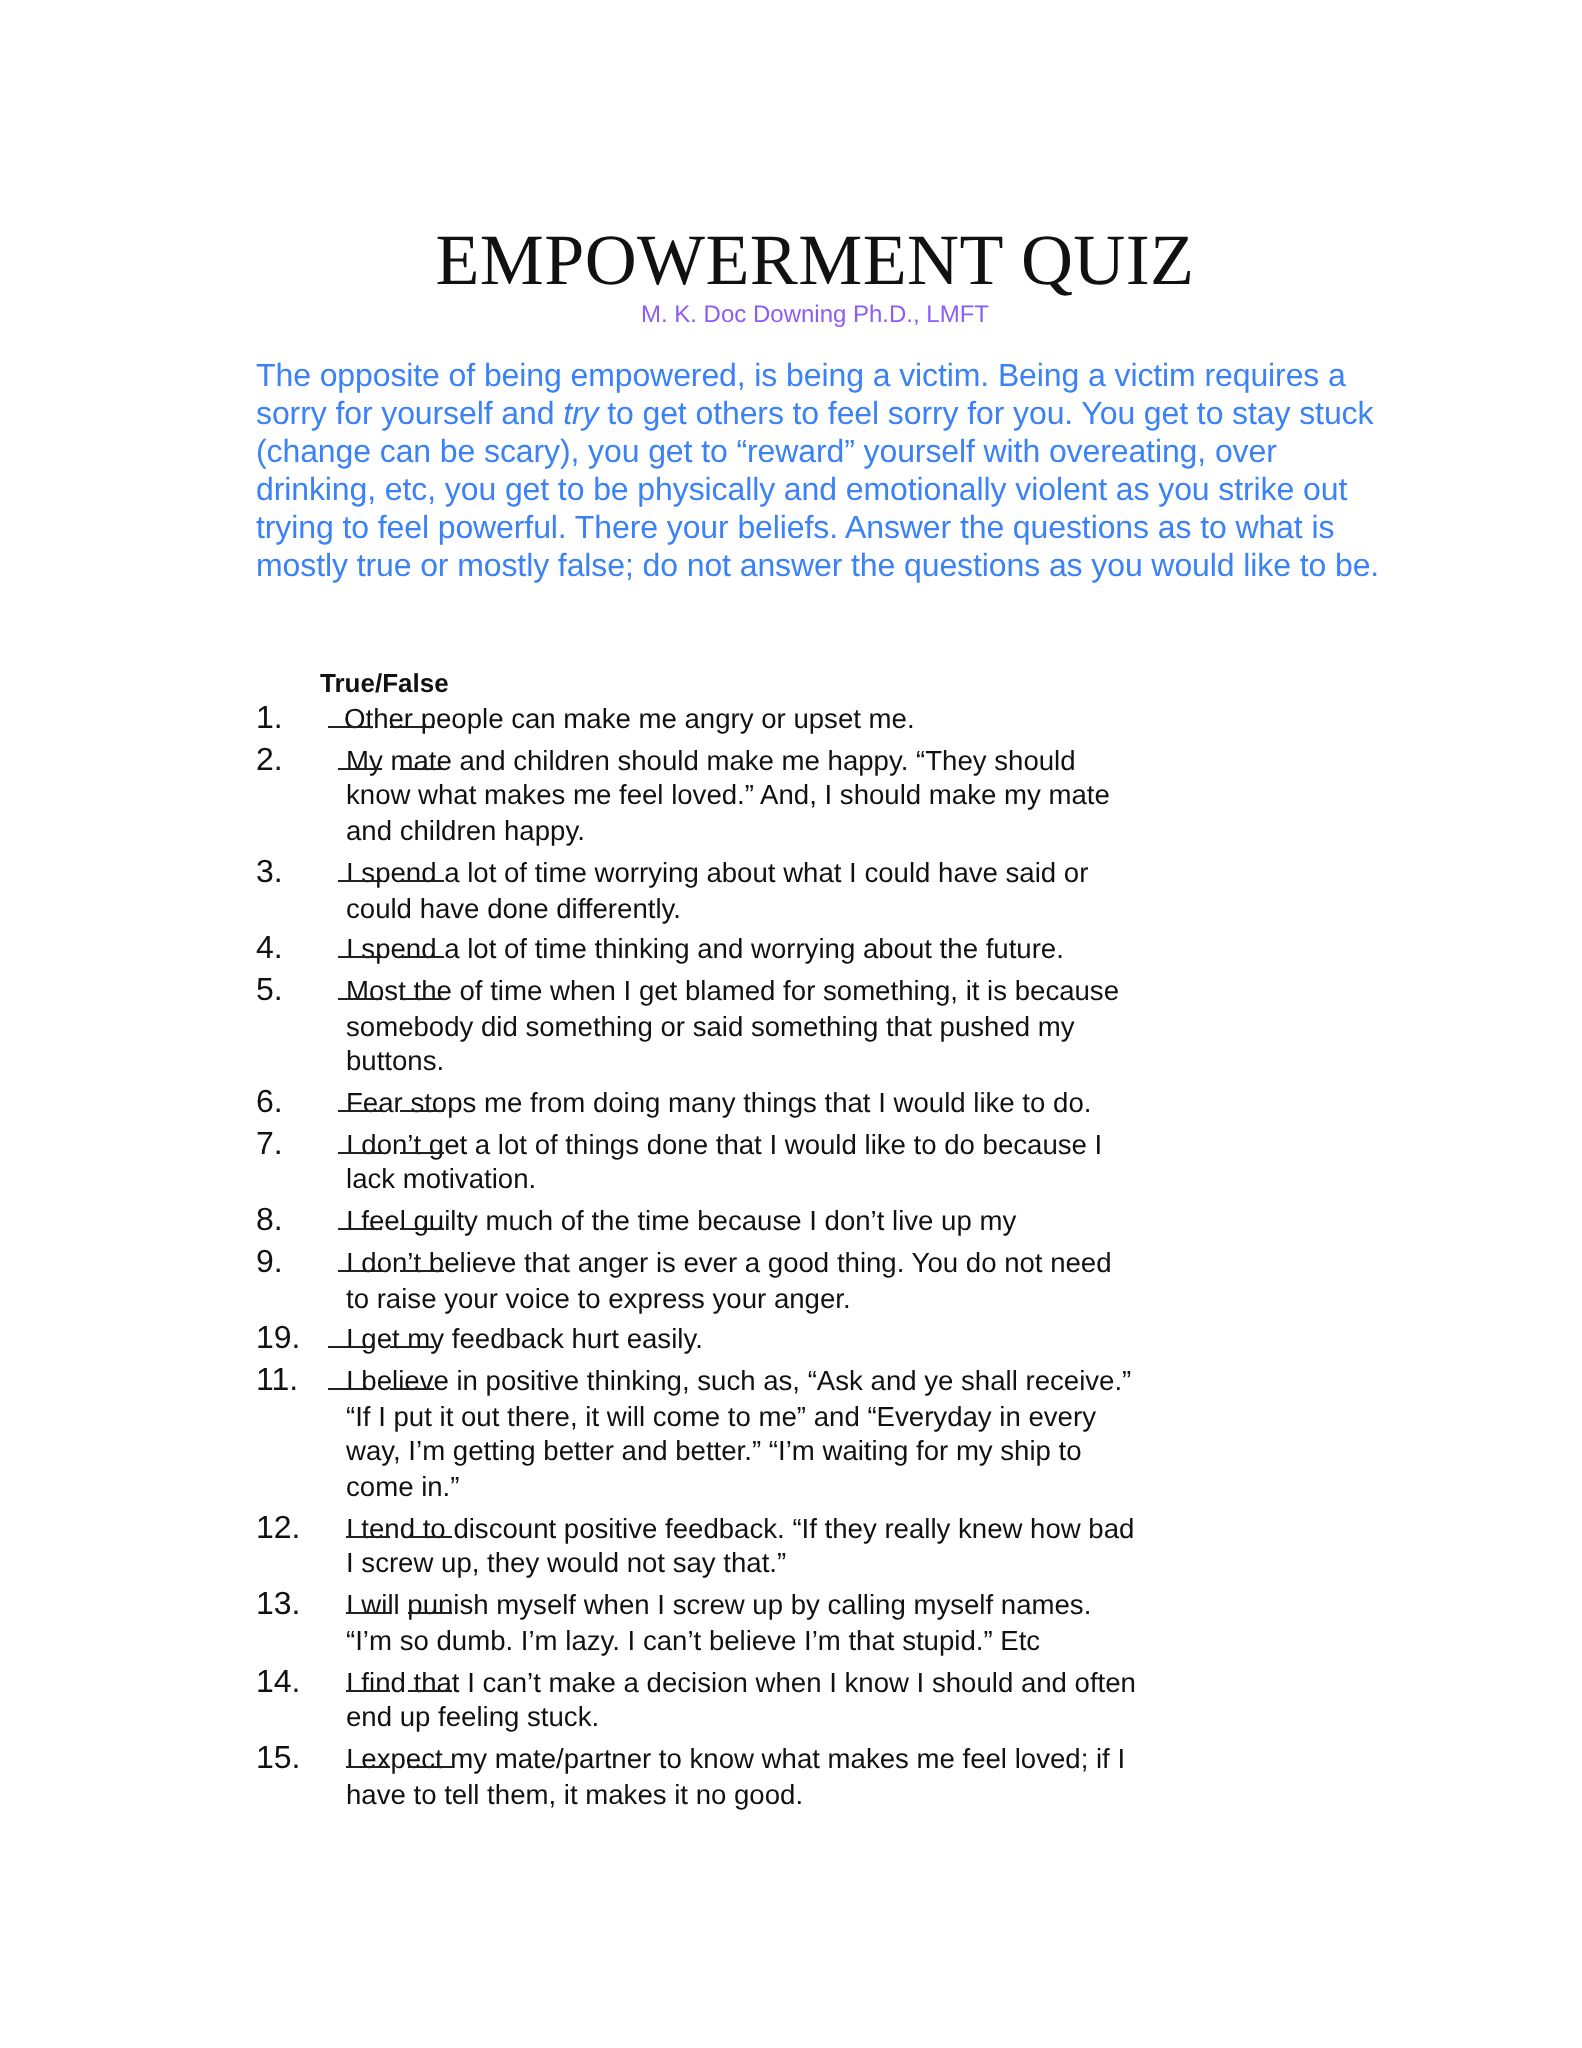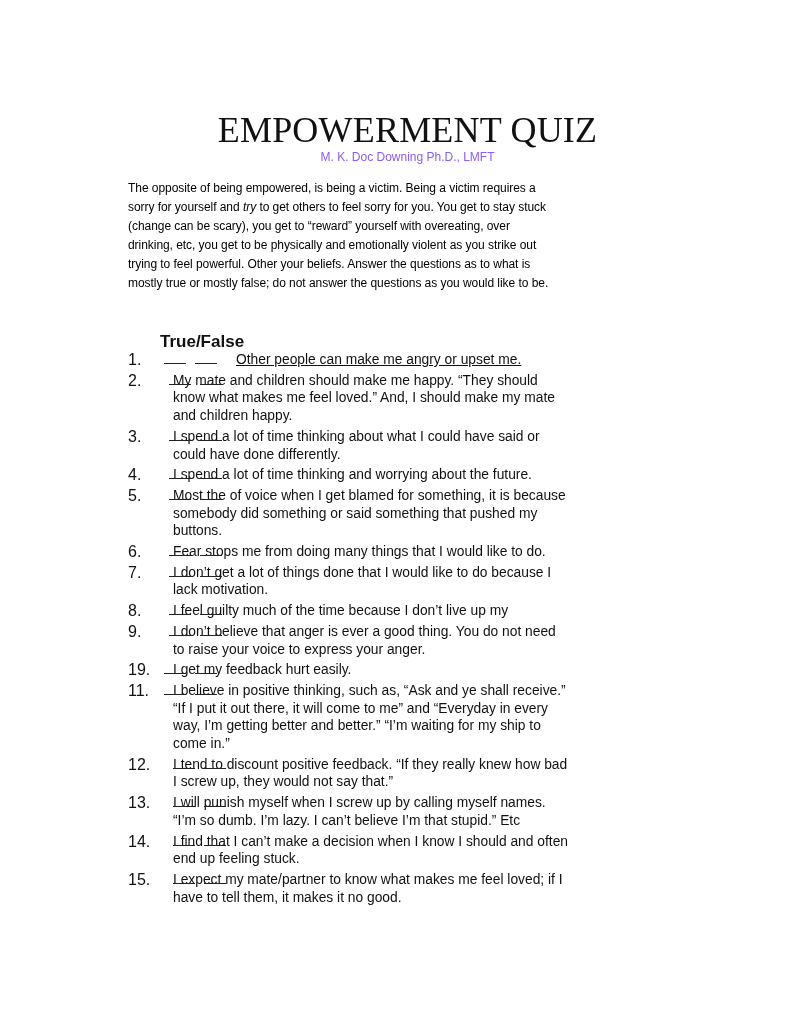--- a/index.html
+++ b/index.html
@@ -38,31 +38,31 @@
       text-align: center;
       font-size: 12px;
       line-height: 16px;
       color: #8b5cf6;
     }
     .intro {
       position: absolute;
       left: 116px;
       top: 179px;
       width: 570px;
-      font-size: 12px;
+      font-size: 16px;
       line-height: 19px;
-      color: #000000;
+      color: #3b82f6;
       letter-spacing: -0.05px;
     }
     .intro .line { display: block; white-space: nowrap; }
     .tf-header {
       position: absolute;
       left: 148px;
       top: 334px;
-      font-size: 17px;
+      font-size: 13px;
       font-weight: bold;
       line-height: 16px;
     }
     .questions {
       position: absolute;
       left: 116px;
       top: 351px;
       width: 570px;
     }
     .q {
@@ -92,35 +92,35 @@
       height: 12px;
       margin-right: 9px;
     }
     .q .text {
       margin-left: 45px;
       display: block;
     }
     .q .text .line { display: block; white-space: nowrap; }
     .q.shift .blanks { left: 41px; }
     .q.wide .blanks { left: 45px; }
-    .q.first .text { margin-left: 108px; text-decoration: underline; }
+    .q.first .text { margin-left: 44px; }
   </style>
 </head>
 <body>
 
 <div class="page">
   <div class="title">EMPOWERMENT QUIZ</div>
   <div class="author">M. K. Doc Downing Ph.D., LMFT</div>
 
   <div class="intro">
     <span class="line">The opposite of being empowered, is being a victim.  Being a victim requires a</span>
     <span class="line"><span>sorry for yourself and </span><em>try</em><span> to get others to feel sorry for you.  You get to stay stuck</span></span>
     <span class="line">(change can be scary), you get to “reward” yourself with overeating, over</span>
     <span class="line">drinking, etc, you get to be physically and emotionally violent as you strike out</span>
-    <span class="line">trying to feel powerful.  Other your beliefs.  Answer the questions as to what is</span>
+    <span class="line">trying to feel powerful.  There your beliefs.  Answer the questions as to what is</span>
     <span class="line">mostly true or mostly false; do not answer the questions as you would like to be.</span>
   </div>
 
   <div class="tf-header">True/False</div>
 
   <div class="questions" id="questions">
       <div class="q first">
         <span class="num">1.</span>
         <span class="blanks"><span class="blank"></span><span class="blank"></span></span>
         <span class="text">
@@ -133,36 +133,36 @@
         <span class="text">
           <span class="line">My mate and children should make me happy. “They should</span>
           <span class="line">know what makes me feel loved.”  And, I should make my mate</span>
           <span class="line">and children happy.</span>
         </span>
       </div>
       <div class="q shift">
         <span class="num">3.</span>
         <span class="blanks"><span class="blank"></span><span class="blank"></span></span>
         <span class="text">
-          <span class="line">I spend a lot of time thinking about what I could have said or</span>
+          <span class="line">I spend a lot of time worrying about what I could have said or</span>
           <span class="line">could have done differently.</span>
         </span>
       </div>
       <div class="q shift">
         <span class="num">4.</span>
         <span class="blanks"><span class="blank"></span><span class="blank"></span></span>
         <span class="text">
           <span class="line">I spend a lot of time thinking and worrying about the future.</span>
         </span>
       </div>
       <div class="q shift">
         <span class="num">5.</span>
         <span class="blanks"><span class="blank"></span><span class="blank"></span></span>
         <span class="text">
-          <span class="line">Most the of voice when I get blamed for something, it is because</span>
+          <span class="line">Most the of time when I get blamed for something, it is because</span>
           <span class="line">somebody did something or said something that pushed my</span>
           <span class="line">buttons.</span>
         </span>
       </div>
       <div class="q shift">
         <span class="num">6.</span>
         <span class="blanks"><span class="blank"></span><span class="blank"></span></span>
         <span class="text">
           <span class="line">Fear stops me from doing many things that I would like to do.</span>
         </span>

